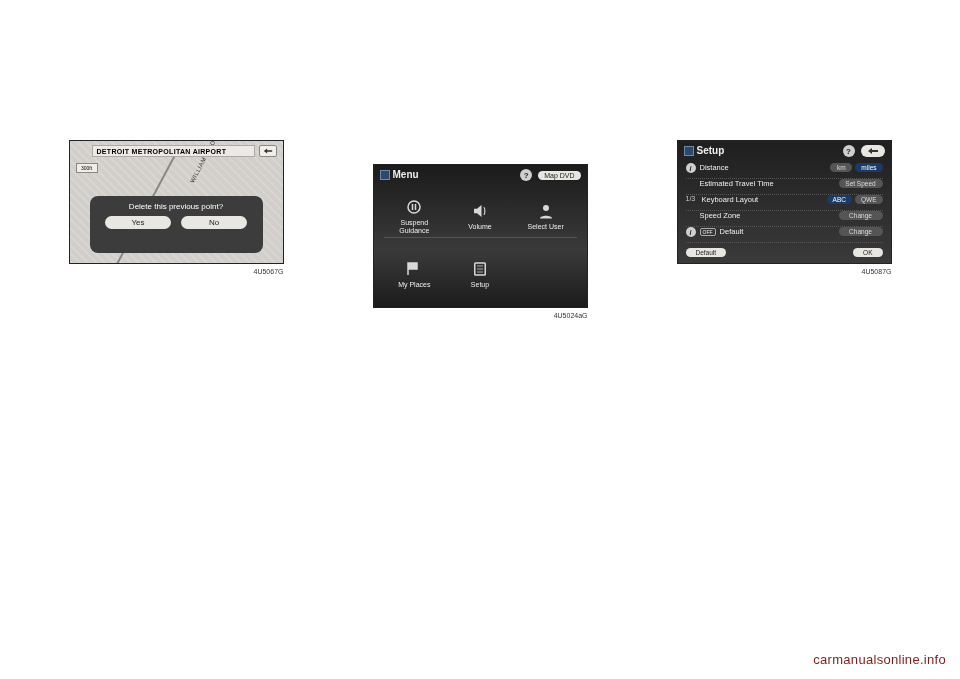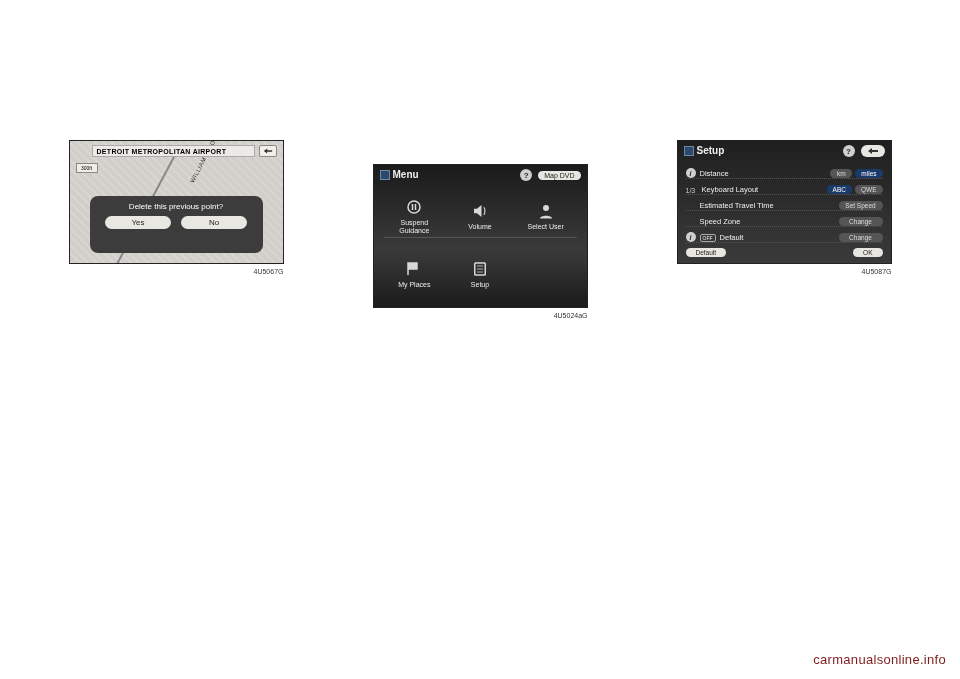--- a/index.html
+++ b/index.html
@@ -221,21 +221,21 @@
       width: 24px; height: 12px;
       display:flex; align-items:center; justify-content:center;
     }
     .setup-back svg { width: 12px; height: 8px; }
     .setup-rows {
       position: absolute;
       top: 22px; left: 8px; right: 8px;
     }
     .setup-row {
       display: flex;
-      align-items: flex-end;
+      align-items: flex-start;
       height: 16px;
       border-bottom: 1px dotted #555;
     }
     .setup-row .info {
       width: 10px; height: 10px; border-radius:50%;
       background:#cfcfcf; color:#222; font-size:7px;
       display:flex;align-items:center;justify-content:center;
       font-style: italic; font-weight: bold;
       margin-right: 4px;
       flex: none;
@@ -396,36 +396,36 @@
       <div class="setup-rows">
         <div class="setup-row">
           <div class="info">i</div>
           <div class="lab">Distance</div>
           <div class="ctrl">
             <div class="seg">km</div>
             <div class="seg active">miles</div>
           </div>
         </div>
         <div class="setup-row">
+          <div class="info" style="visibility:hidden">i</div>
+          <div class="lab">Estimated Travel Time</div>
+          <div class="ctrl">
+            <div class="seg wide">Set Speed</div>
+          </div>
+        </div>
+        <div class="setup-row">
           <div class="page-ind">1/3</div>
           <div class="lab">Keyboard Layout</div>
           <div class="ctrl">
             <div class="seg active">ABC</div>
             <div class="seg">QWE</div>
           </div>
         </div>
         <div class="setup-row">
           <div class="info" style="visibility:hidden">i</div>
-          <div class="lab">Estimated Travel Time</div>
-          <div class="ctrl">
-            <div class="seg wide">Set Speed</div>
-          </div>
-        </div>
-        <div class="setup-row">
-          <div class="info" style="visibility:hidden">i</div>
           <div class="lab">Speed Zone</div>
           <div class="ctrl">
             <div class="seg wide">Change</div>
           </div>
         </div>
         <div class="setup-row">
           <div class="info">i</div>
           <div class="lab">
             <span style="font-size:5px;border:1px solid #aaa;padding:0 2px;border-radius:2px;margin-right:2px;">OFF</span>
             <span>Default</span>

